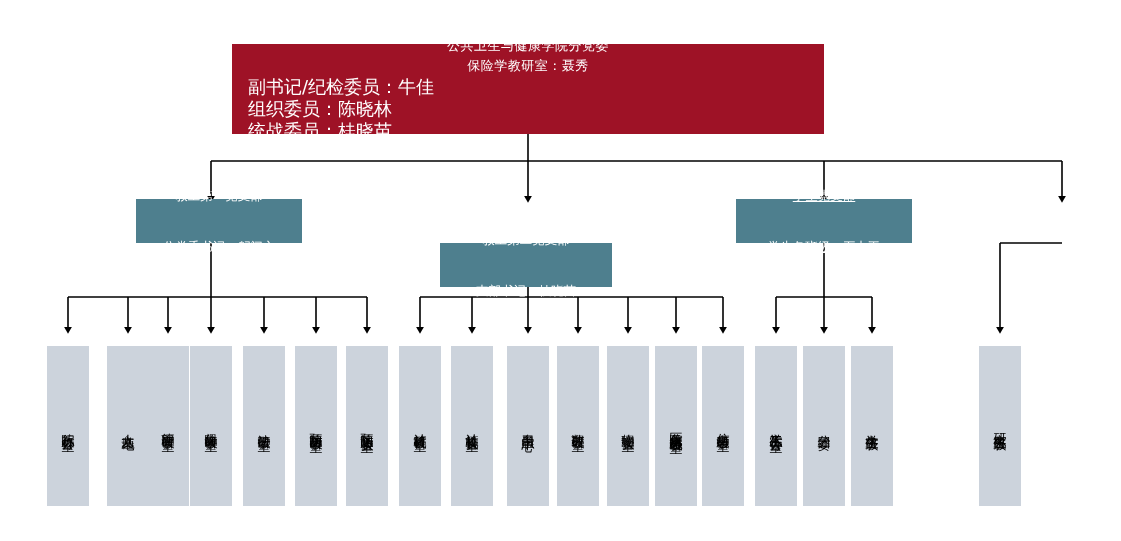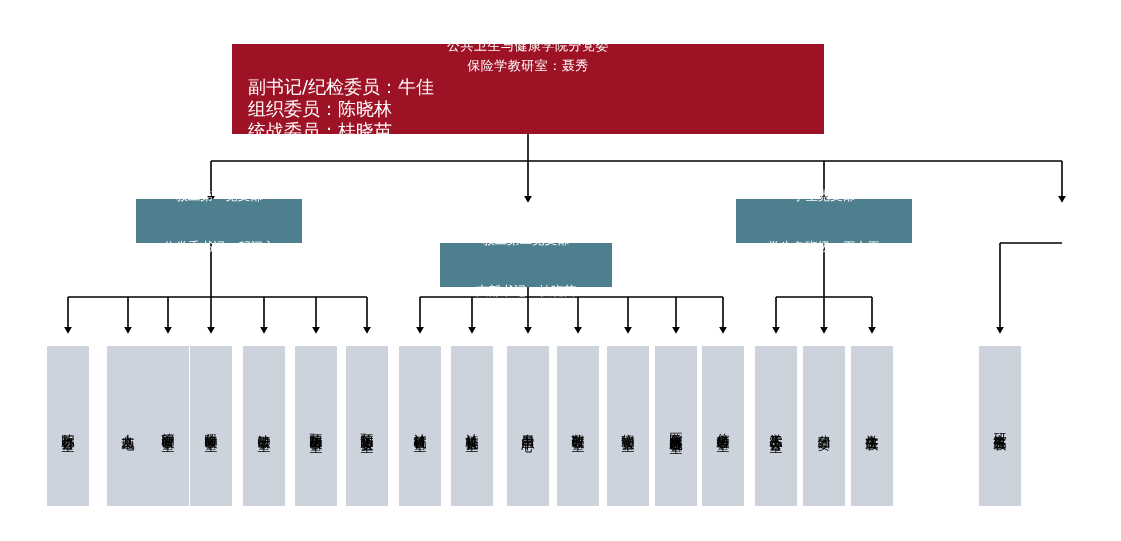--- a/index.html
+++ b/index.html
@@ -162,21 +162,21 @@
   <div class="node branch-box" style="left:136px; top:199px; width:166px; height:44px;">
     <div>教工第一党支部</div>
     <div>分党委书记：躬闻文</div>
   </div>
 
   <div class="node branch-box" style="left:440px; top:199px; width:172px; height:44px;margin-top:44px;">
     <div>教工第二党支部</div>
     <div>支部书记：桂晓苗</div>
   </div>
 
-  <div class="node branch-box" style="left:736px; top:199px; width:176px; height:44px;">
+  <div class="node branch-box" style="left:736px; top:199px; width:176px; height:44px;text-decoration:underline;">
     <div>学生党支部</div>
     <div>学生各班级：石中玉</div>
   </div>
 
 
   <div class="node leaf-box" style="left:47px; top:346px; width:42px; height:160px;">
     <span class="leaf-text">院行政办公室</span>
   </div>
   <div class="node leaf-box" style="left:107px; top:346px; width:42px; height:160px;">
     <span class="leaf-text">人文基地</span>

